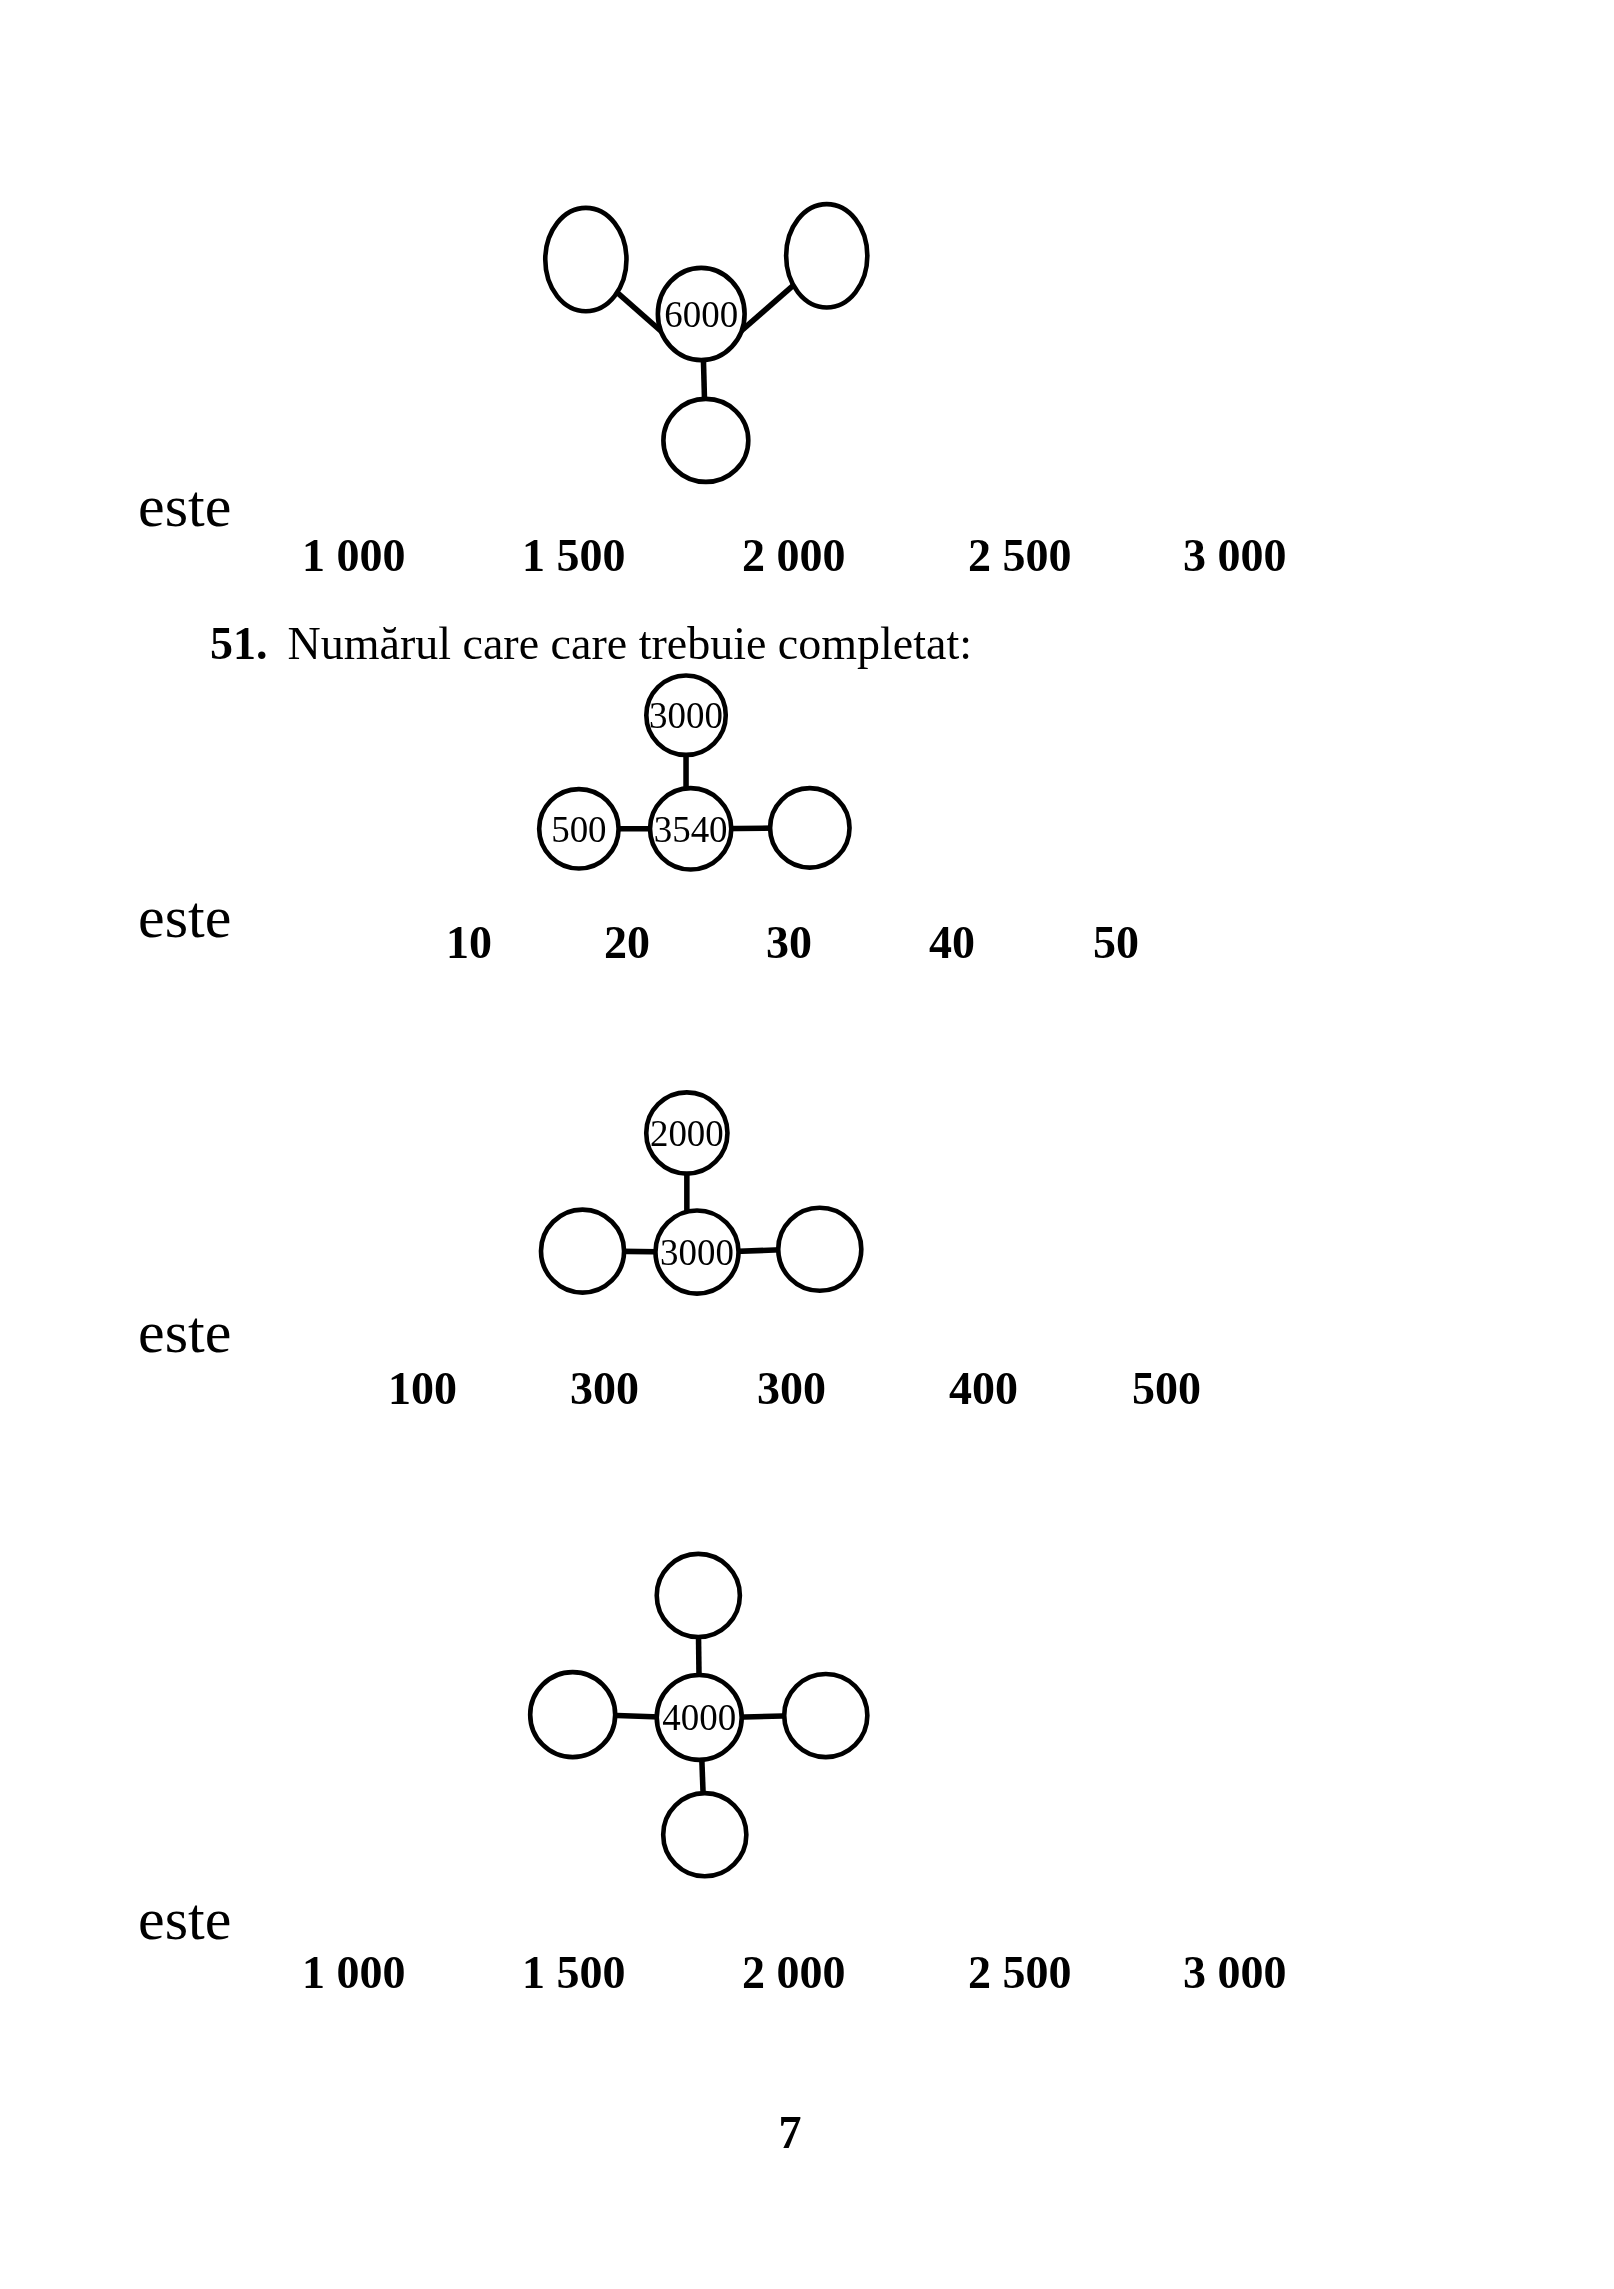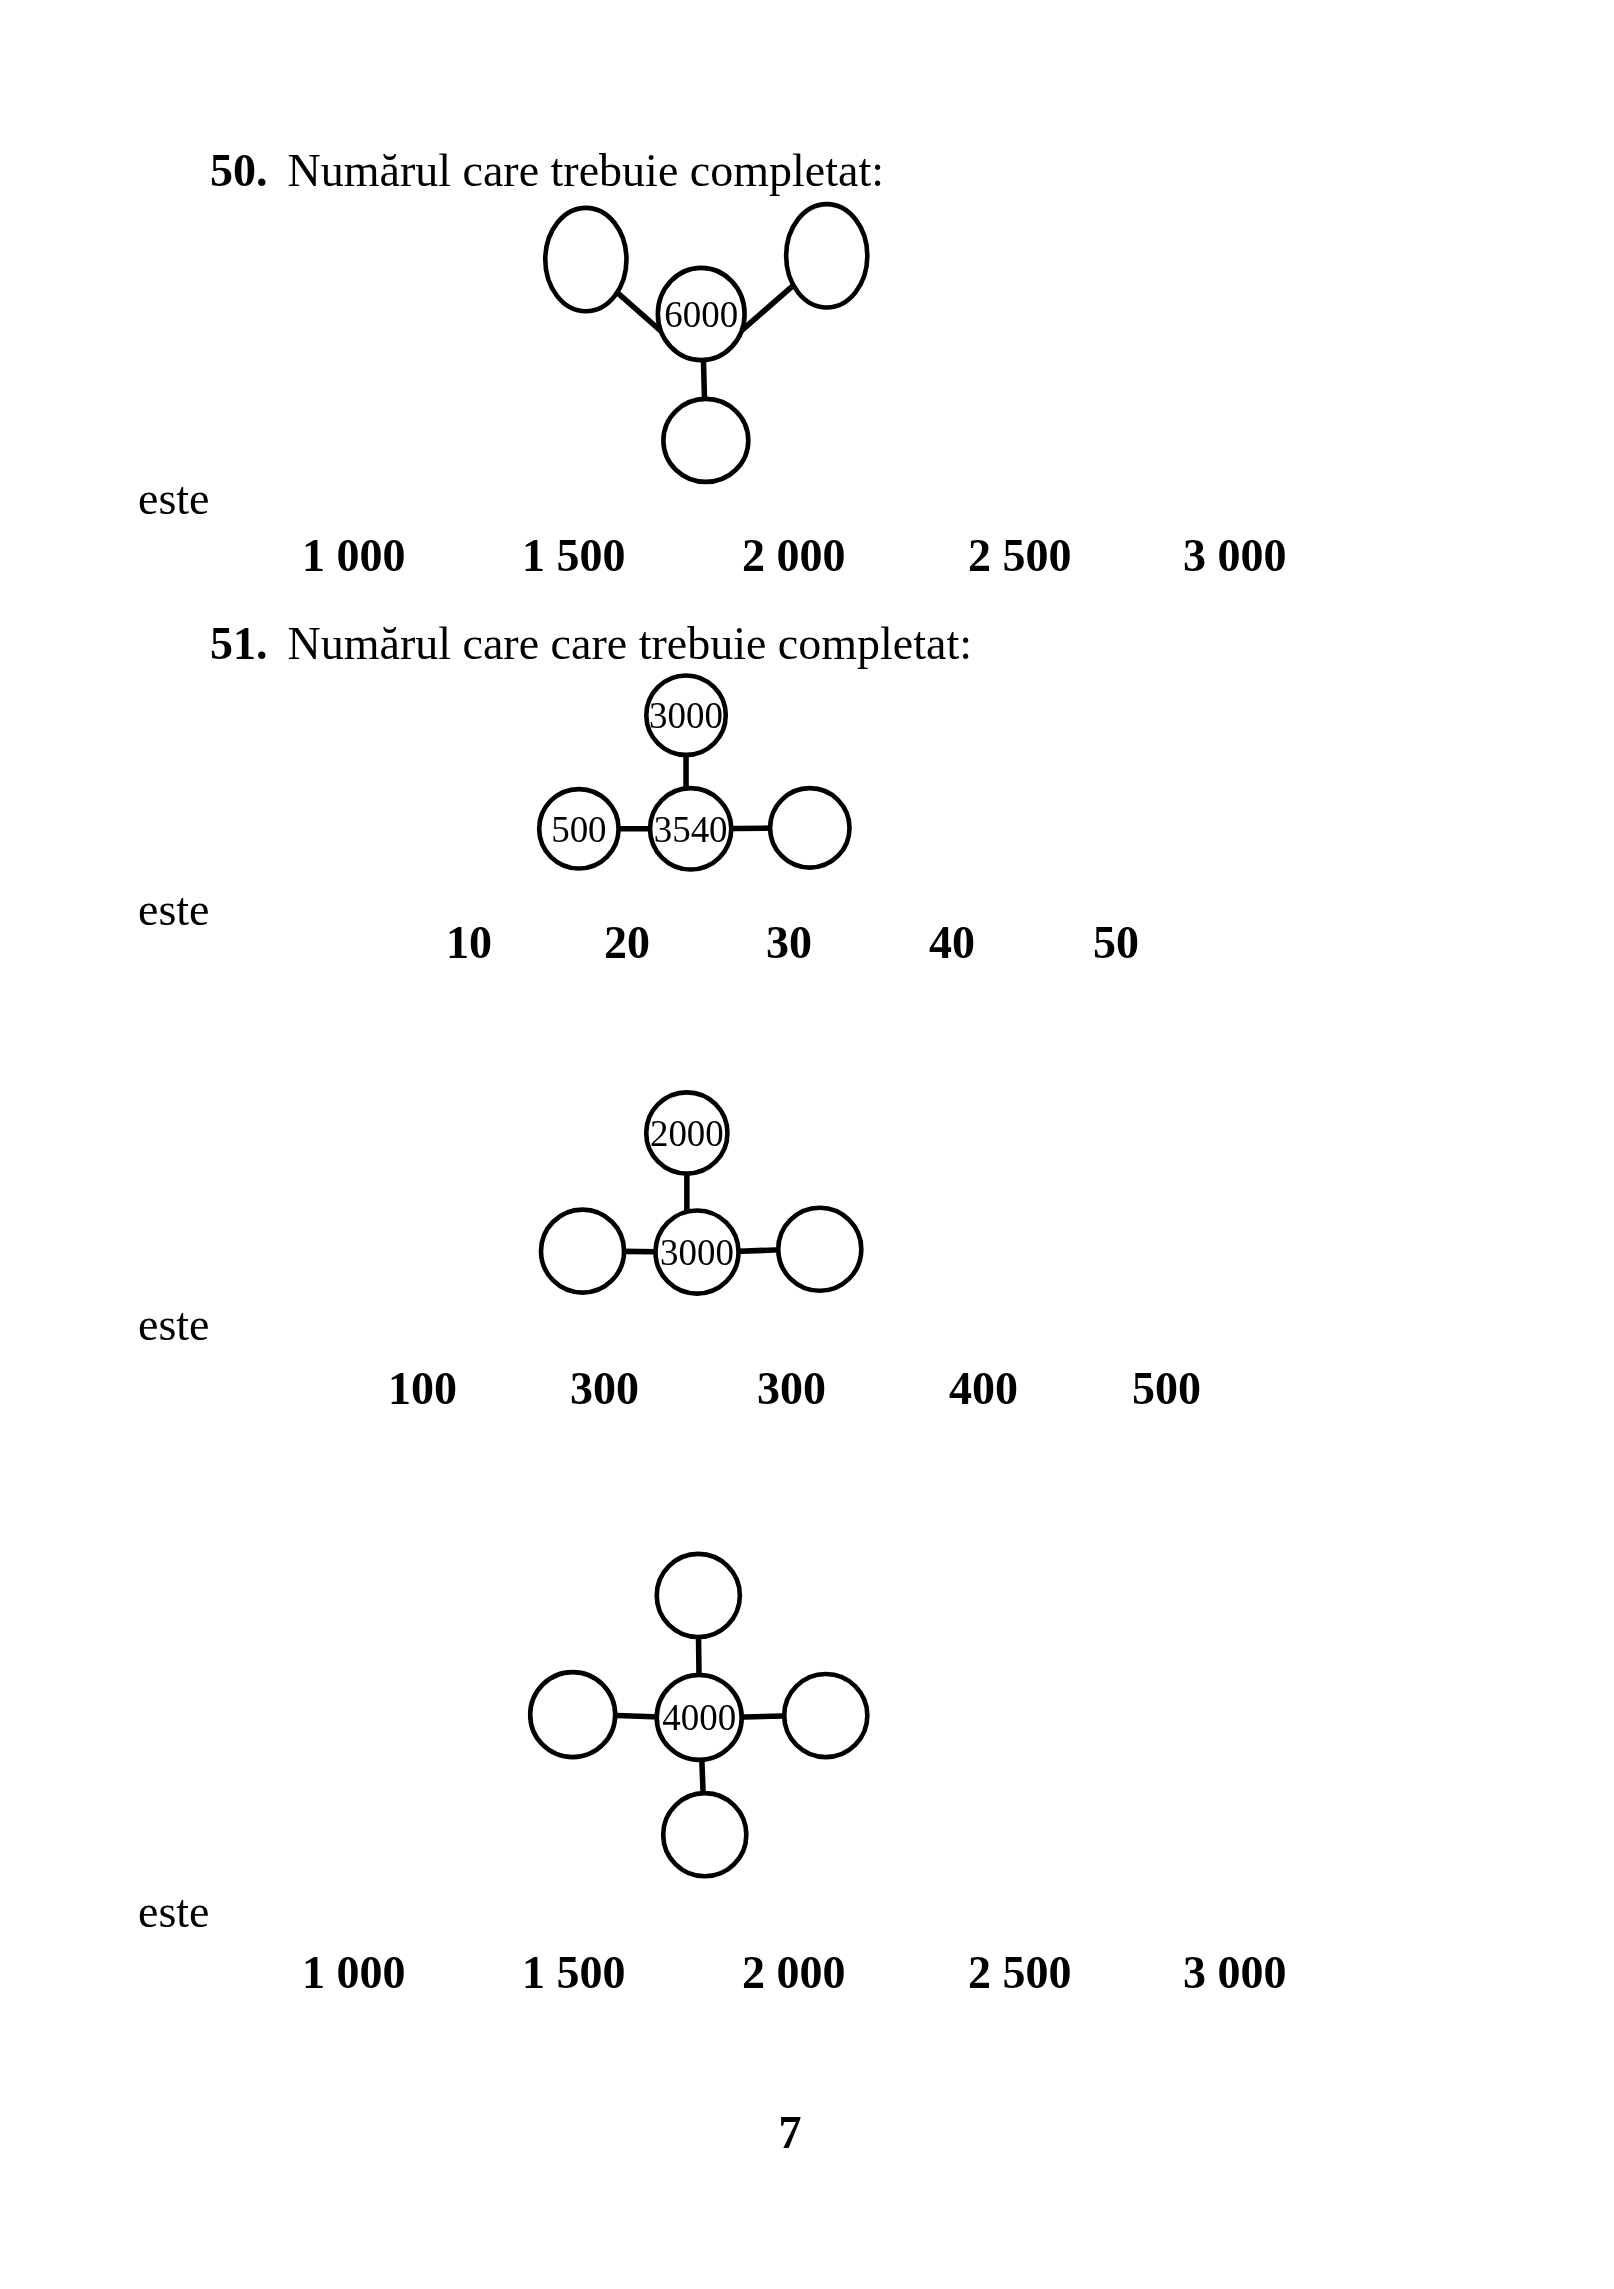--- a/index.html
+++ b/index.html
@@ -17,21 +17,21 @@
     left:210px;
     font-size:46px;
     line-height:1;
     white-space:nowrap;
   }
   .q-num{font-weight:bold;margin-right:20px;}
   .q-title{font-weight:normal;}
   .este{
     position:absolute;
     left:138px;
-    font-size:46px;
+    font-size:60px;
     line-height:1;
   }
   .opts{
     position:absolute;
     left:0;
     width:1520px;
     height:55px;
   }
   .opt{
     position:absolute;
@@ -80,23 +80,20 @@
     font-size:46px;
     font-weight:bold;
     line-height:1;
   }
 </style>
 </head>
 <body>
 
 <div class="page">
 
-  <div class="q-heading" style="top:148px">
-    <span class="q-num">50.</span><span class="q-title">Numărul care trebuie completat:</span>
-  </div>
 
   <svg class="diagram" style="left:498px;top:194px" width="388" height="323" viewBox="0 0 420 350">
     <line x1="110" y1="90" x2="195" y2="165"></line>
     <line x1="330" y1="90" x2="250" y2="160"></line>
     <line x1="222" y1="165" x2="224" y2="240"></line>
     <ellipse cx="95" cy="71" rx="44" ry="56"></ellipse>
     <ellipse cx="356" cy="67" rx="44" ry="56"></ellipse>
     <ellipse cx="220" cy="130" rx="47" ry="50"></ellipse>
     <ellipse cx="225" cy="267" rx="46" ry="45"></ellipse>
     <text class="node-label" x="220" y="144">6000</text>

